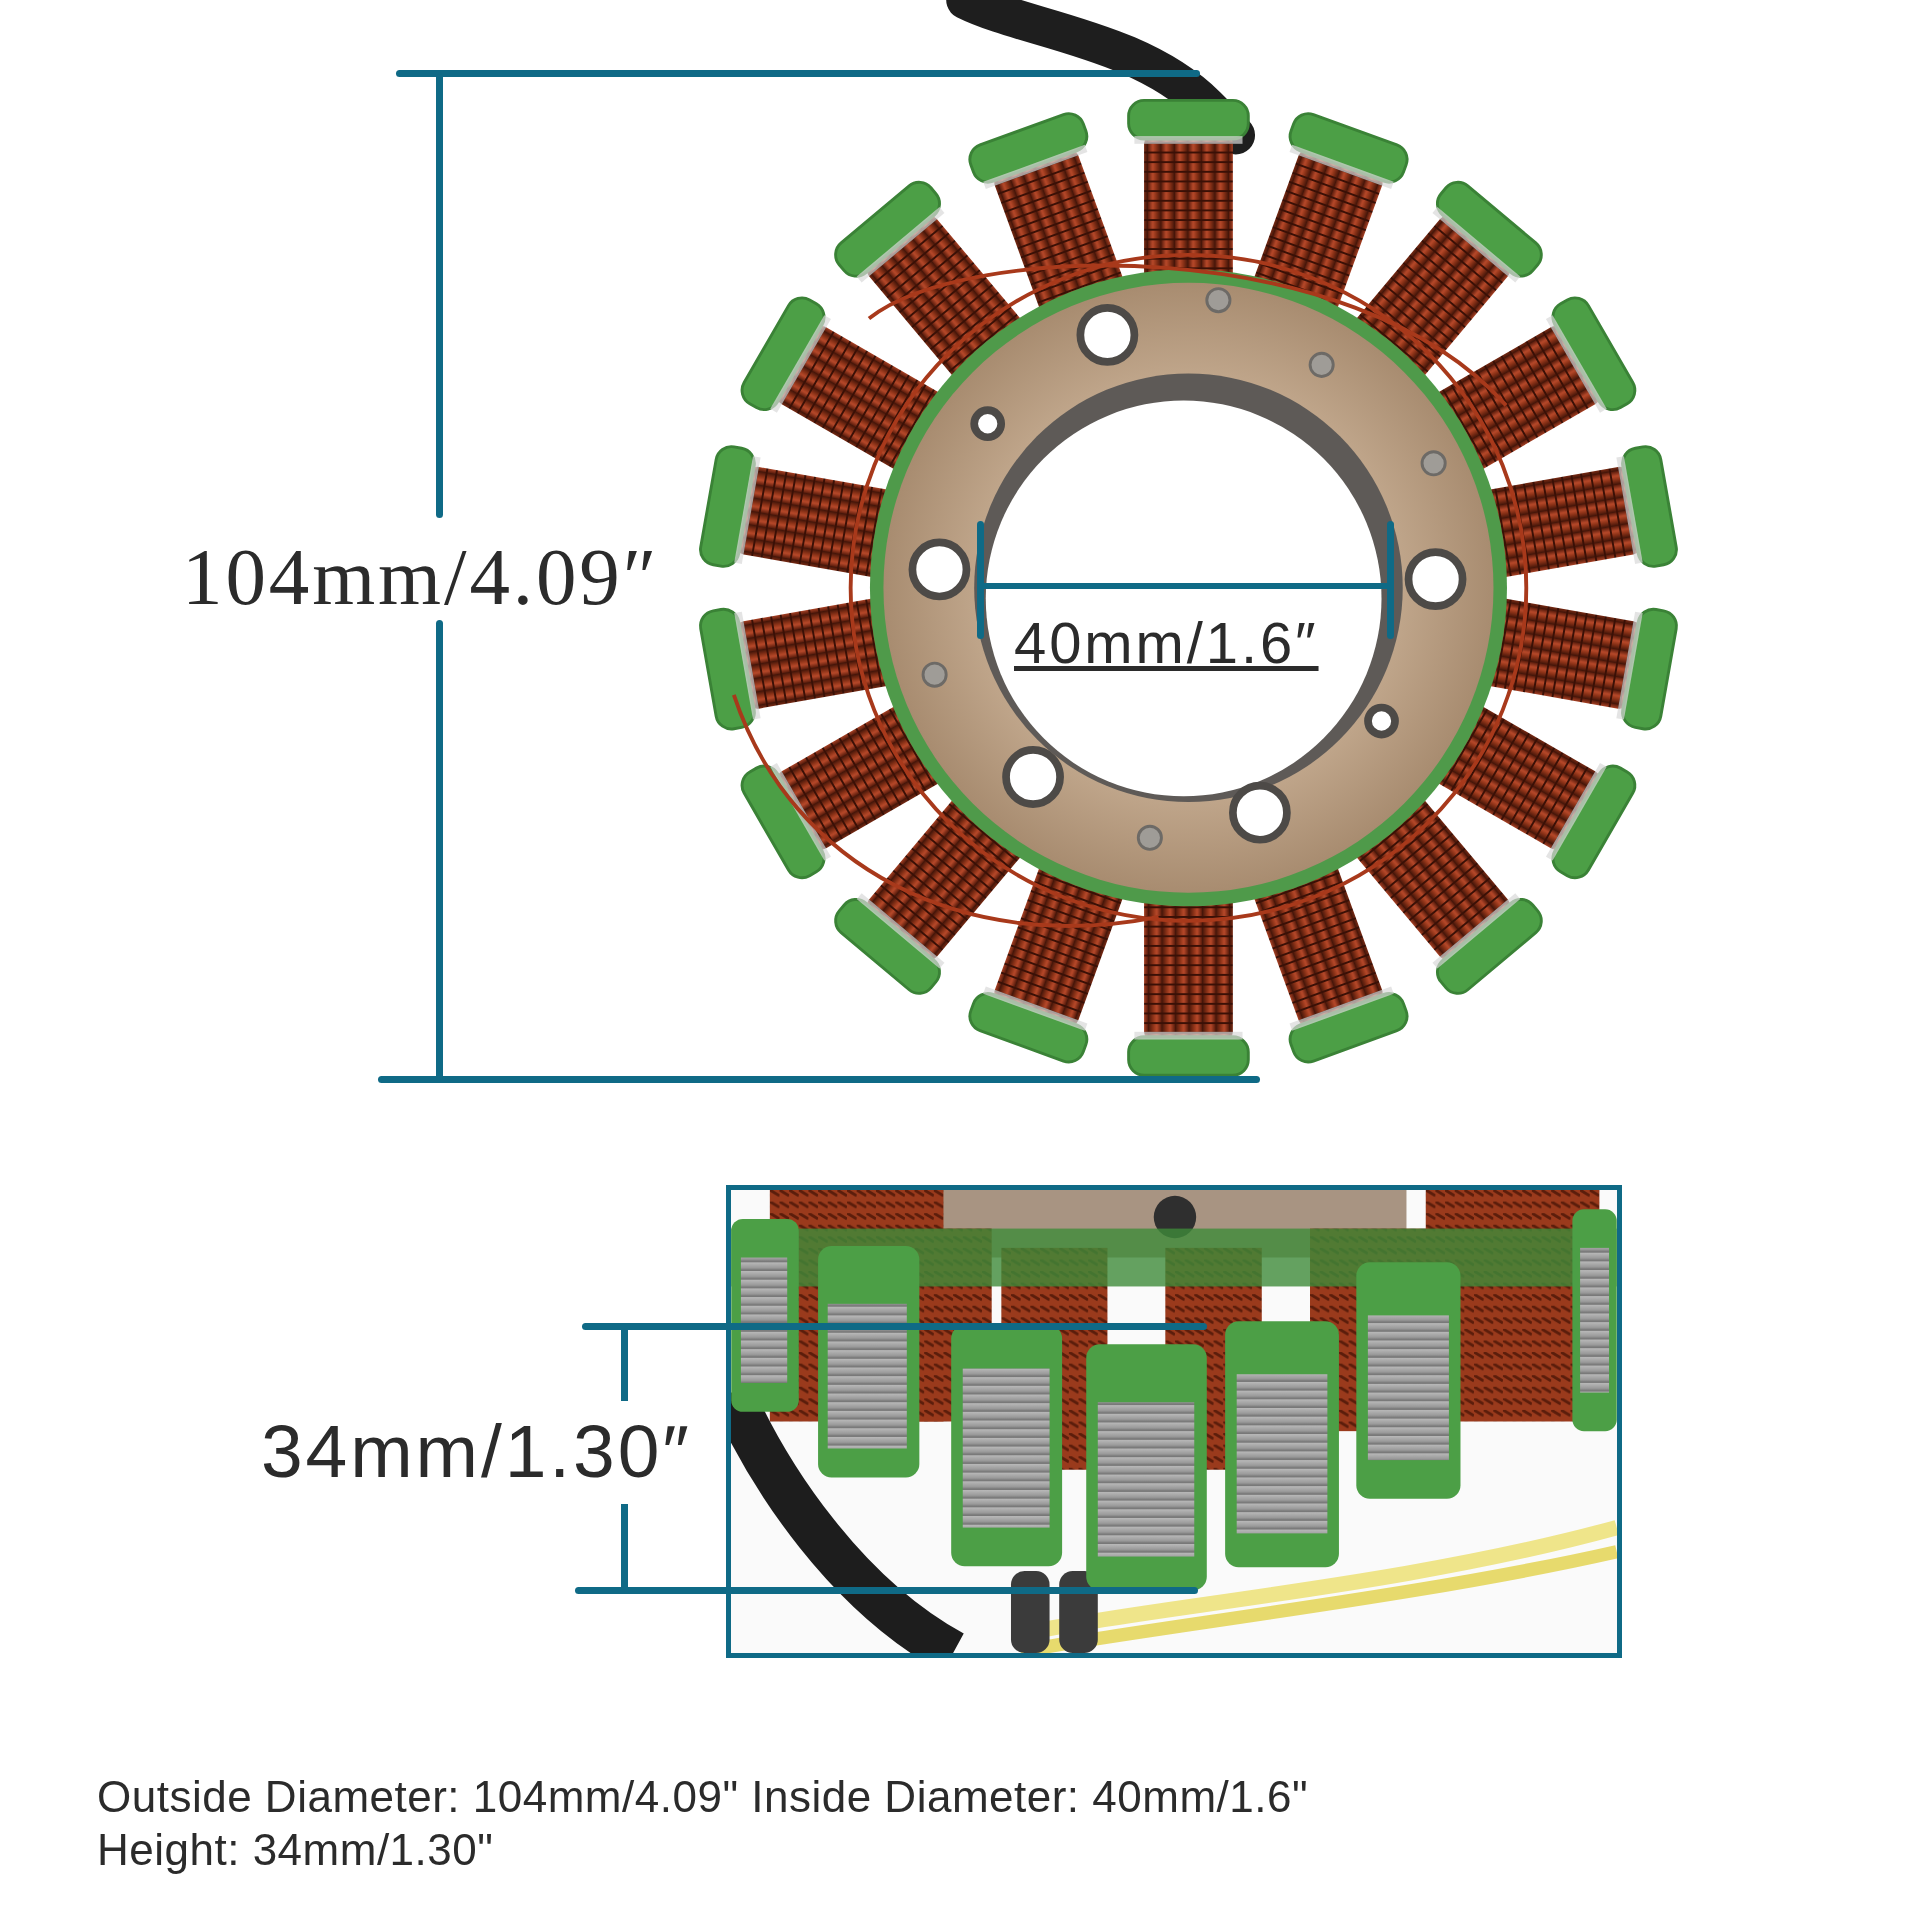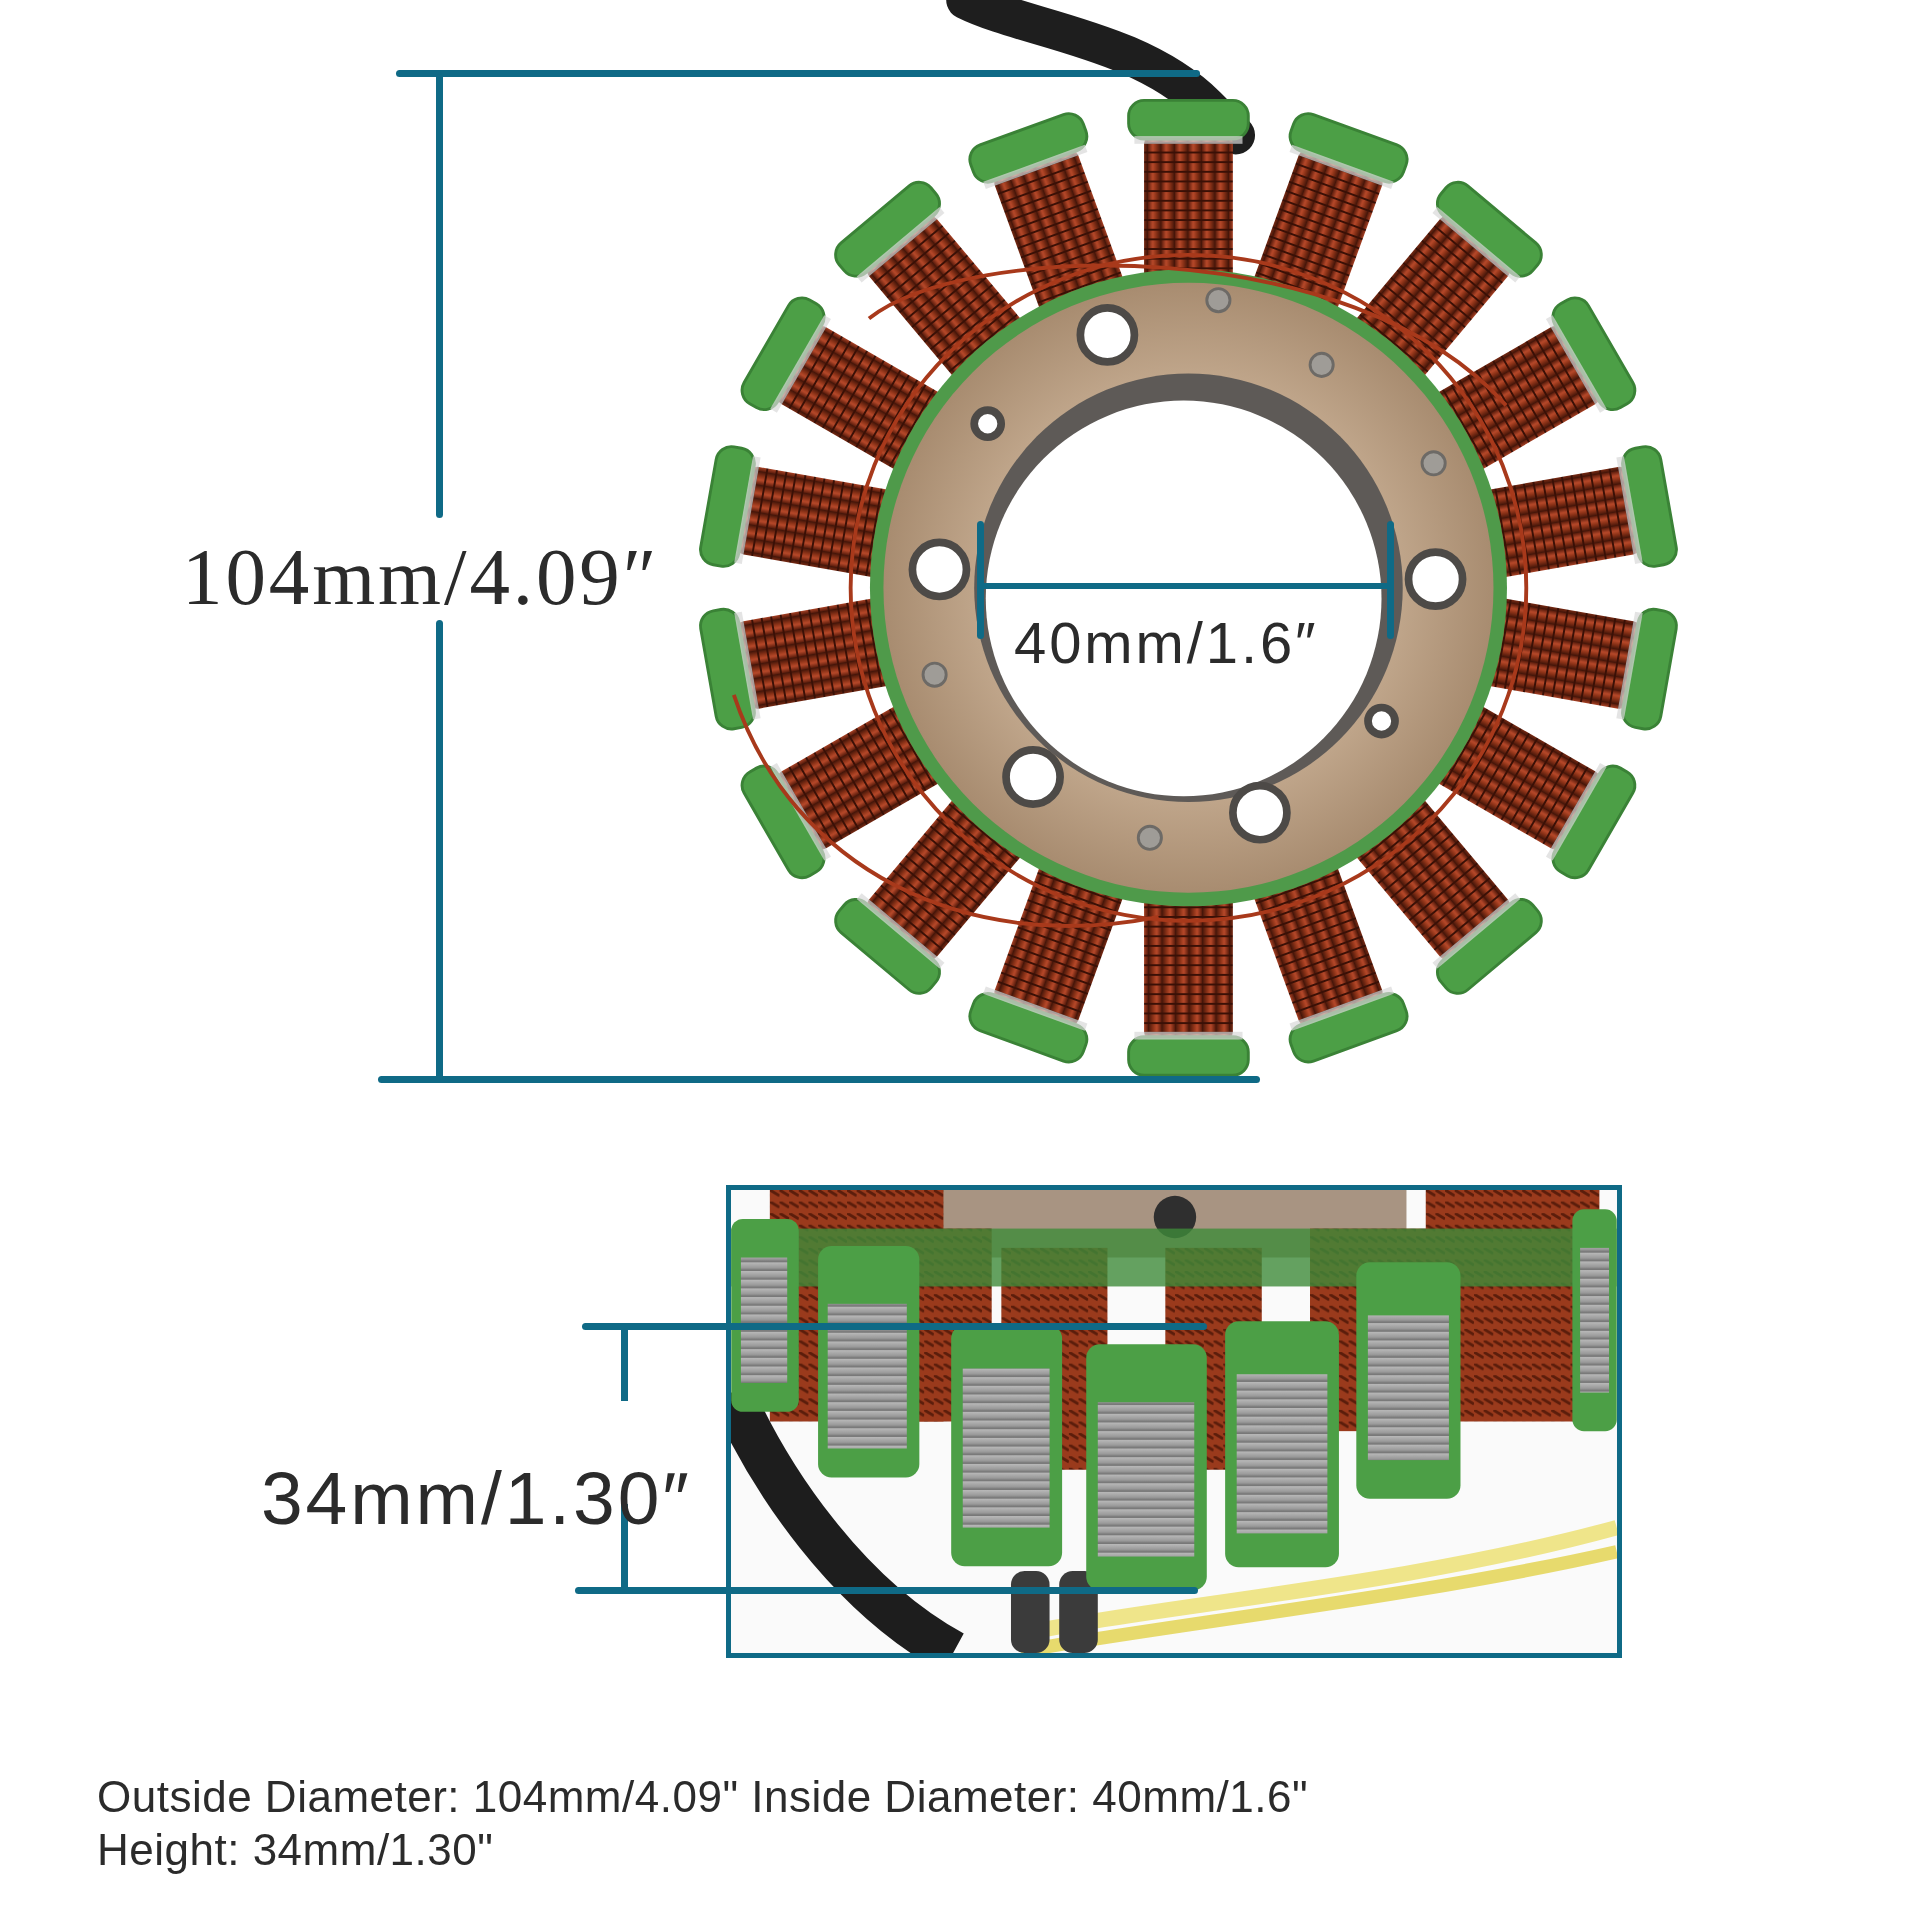--- a/index.html
+++ b/index.html
@@ -94,21 +94,21 @@
 
   <div class="dim-line" style="left:396px;top:70px;width:804px;height:6.8px;"></div>
   <div class="dim-line" style="left:378px;top:1076px;width:882px;height:6.8px;"></div>
   <div class="dim-line" style="left:436px;top:74px;width:6.8px;height:444px;"></div>
   <div class="dim-line" style="left:436px;top:620px;width:6.8px;height:460px;"></div>
   <div class="dim-label" style="left:182px;top:537px;font-size:81px;font-family:Liberation Serif, serif;">104mm/4.09″</div>
 
   <div class="dim-line" style="left:977px;top:521px;width:6.8px;height:118px;"></div>
   <div class="dim-line" style="left:1387px;top:521px;width:6.8px;height:118px;"></div>
   <div class="dim-line" style="left:980px;top:583px;width:411px;height:5.8px;border-radius:0;"></div>
-  <div class="dim-label" style="left:1014px;top:614px;font-size:58px;">40mm/1.6″</div>
+  <div class="dim-label" style="left:1014px;top:614px;font-size:58px;text-decoration:underline;">40mm/1.6″</div>
 </div>
 
 <div class="abs" style="left:726px;top:1185px;width:886px;height:463px;border:5.8px solid #0f6a86;overflow:hidden;background:#fafafa;">
   <svg width="886" height="463" viewBox="0 0 918 480" style="left:0;top:0;">
     <defs>
       <linearGradient id="lam" x1="0" y1="0" x2="0" y2="1">
         <stop offset="0%" stop-color="#b9b9b9"></stop>
         <stop offset="60%" stop-color="#9b9b9b"></stop>
         <stop offset="100%" stop-color="#6f6f6f"></stop>
       </linearGradient>
@@ -170,17 +170,17 @@
           <rect x="8" y="40" width="30" height="150" fill="url(#lamLines)"></rect>
         </g>
     </g>
   </svg>
 </div>
 
 <div class="dim-line" style="left:582px;top:1323px;width:625px;height:6.8px;"></div>
 <div class="dim-line" style="left:575px;top:1587px;width:623px;height:6.8px;"></div>
 <div class="dim-line" style="left:621px;top:1326px;width:6.8px;height:75px;border-radius:0;"></div>
 <div class="dim-line" style="left:621px;top:1504px;width:6.8px;height:86px;border-radius:0;"></div>
-<div class="dim-label" style="left:261px;top:1414px;font-size:75px;margin-top:47px;">34mm/1.30″</div>
+<div class="dim-label" style="left:261px;top:1414px;font-size:75px;">34mm/1.30″</div>
 
 <div class="spec-line" style="top:1775px;">Outside Diameter: 104mm/4.09" Inside Diameter: 40mm/1.6"</div>
 <div class="spec-line" style="top:1828px;">Height: 34mm/1.30"</div>
 
 
 </body></html>

